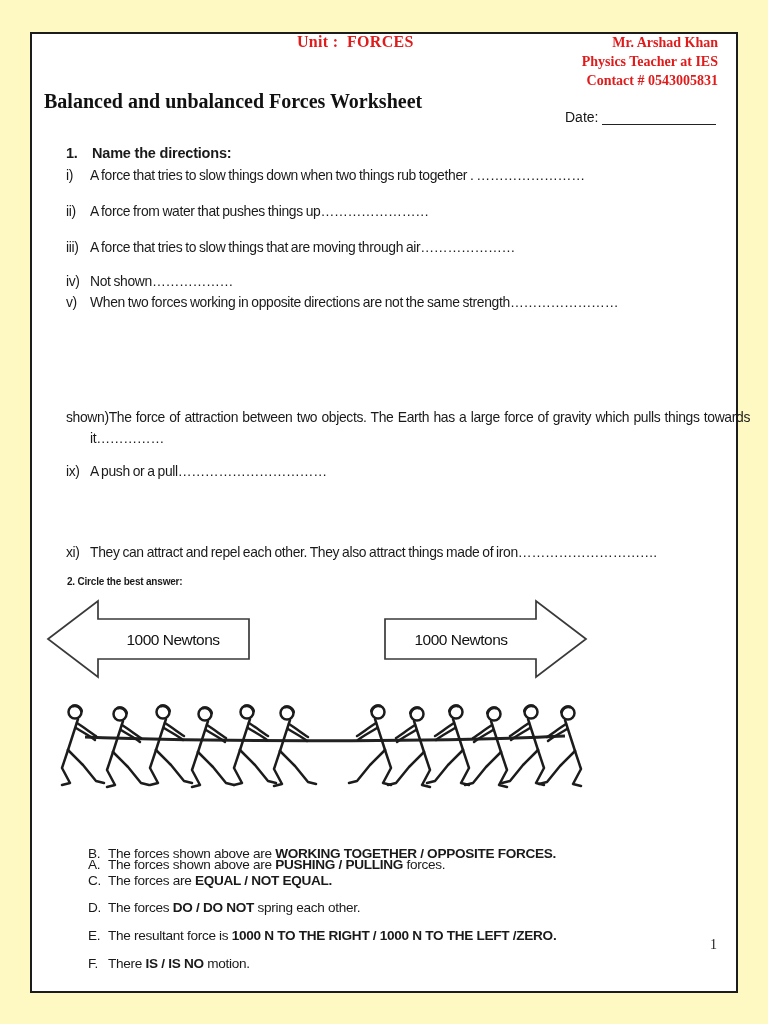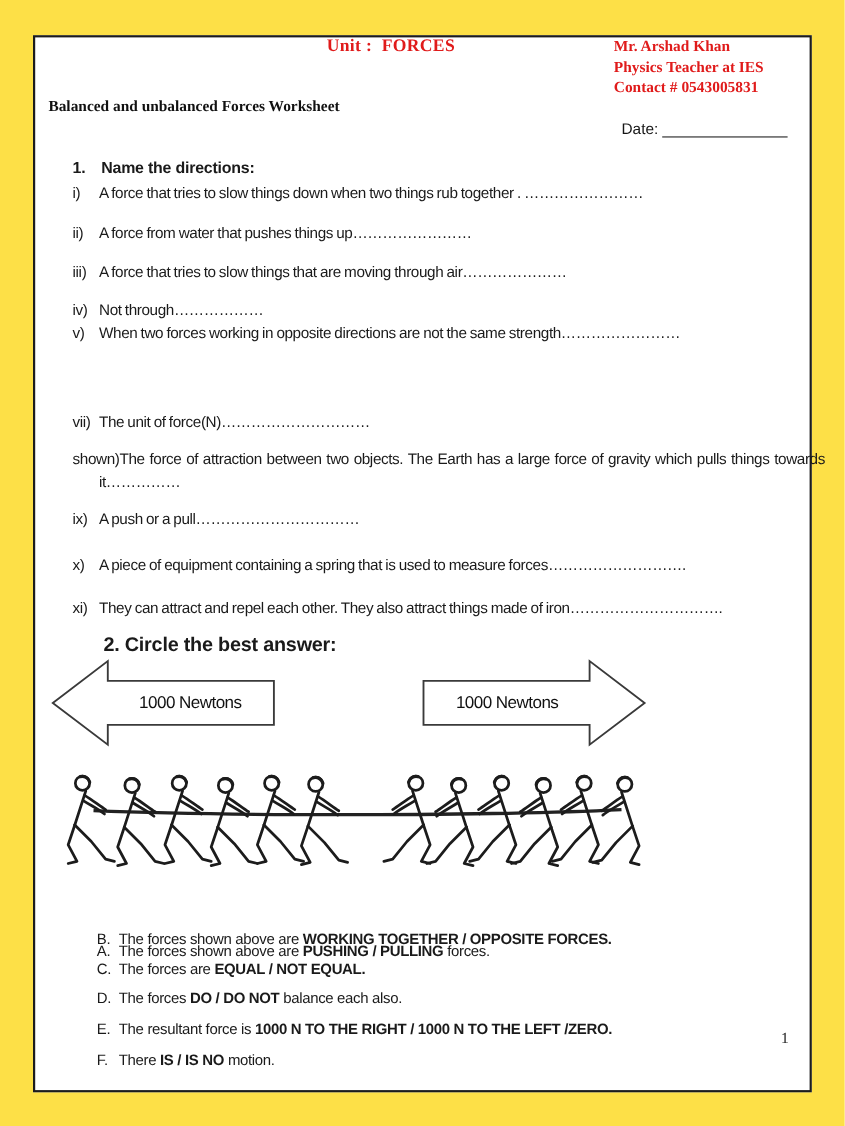--- a/index.html
+++ b/index.html
@@ -1,60 +1,60 @@
 <!DOCTYPE html>
 <html><head>
 <meta charset="utf-8">
 <style>
   html,body { margin:0; padding:0; background:#ffffff; }
   .page {
-    position:relative; width:768px; height:1024px; background:#fde047;
+    position:relative; width:768px; height:1024px; background:#fef9c3;
     font-family:"Liberation Sans", sans-serif; color:#1a1a1a; overflow:hidden;
   }
   .frame {
     position:absolute; left:30px; top:32px; width:704px; height:957px;
     border:2px solid #1c1c1c; background:#ffffff;
   }
   .abs { position:absolute; }
 
   
   .unit-title {
     left:297px; top:33px;
     font-family:"Liberation Serif", serif; font-weight:bold; font-size:16px;
     letter-spacing:0.3px; white-space:pre;
   }
   .teacher-block {
-    left:558px; top:33px; width:160px; text-align:left;
+    left:558px; top:33px; width:160px; text-align:right;
     font-family:"Liberation Serif", serif; font-weight:bold; font-size:14px;
     line-height:19px; white-space:nowrap;
   }
   .doc-title {
     left:44px; top:90px;
-    font-family:"Liberation Serif", serif; font-weight:bold; font-size:14px; color:#111;
+    font-family:"Liberation Serif", serif; font-weight:bold; font-size:20px; color:#111;
   }
   .field-row { top:109px; font-size:14px; color:#161616; }
   .blank-line {
     display:inline-block; height:15px; border-bottom:1.6px solid #222;
     vertical-align:bottom; margin-left:4px;
   }
 
   
   .s1-heading {
     left:66px; top:145px; font-weight:bold; font-size:14.5px; letter-spacing:-0.2px;
   }
   .s1-heading .num { display:inline-block; width:26px; }
   .q-item {
     left:66px; width:660px; font-size:13.9px; letter-spacing:-0.35px; word-spacing:-0.6px;
     line-height:20.5px; padding-left:24px; text-indent:-24px; text-align:justify;
   }
   .q-marker { display:inline-block; min-width:24px; text-indent:0; }
   .qt1{top:165px}.qt2{top:201px}.qt3{top:237px}.qt4{top:271px}.qt5{top:292px}
   .qt6{top:330px}.qt7{top:373px}.qt8{top:407px}.qt9{top:461px}.qt10{top:503px}.qt11{top:542px}
   .s2-heading {
-    left:67px; top:576px; font-weight:bold; font-size:18px; letter-spacing:-0.2px;margin-left:27px;
+    left:67px; top:576px; font-weight:bold; font-size:10px; letter-spacing:-0.2px;
   }
 
   
   .arrow-box { top:598px; width:212px; height:83px; }
   .arrow-box svg { position:absolute; left:0; top:0; }
   .arrow-label {
     position:absolute; top:0; height:100%; display:flex; align-items:center; justify-content:center;
     font-size:15.5px; letter-spacing:-0.5px; color:#111; white-space:nowrap;
   }
   .arrow-left-box { left:40px; }
@@ -100,31 +100,27 @@
     <span class="num">1.</span><span>Name the directions:</span>
   </div>
 
   <div class="abs q-item qt1">
     <span class="q-marker">i)</span><span>A force that tries to slow things down when two things rub together . ……………………</span></div>
   <div class="abs q-item qt2">
     <span class="q-marker">ii)</span><span>A force from water that pushes things up……………………</span></div>
   <div class="abs q-item qt3">
     <span class="q-marker">iii)</span><span>A force that tries to slow things that are moving through air…………………</span></div>
   <div class="abs q-item qt4">
-    <span class="q-marker">iv)</span><span>Not through………………</span></div>
+    <span class="q-marker">iv)</span><span>Not shown………………</span></div>
   <div class="abs q-item qt5">
     <span class="q-marker">v)</span><span>When two forces working in opposite directions are not the same strength……………………</span></div>
-  <div class="abs q-item qt7">
-    <span class="q-marker">vii)</span><span>The unit of force(N)…………………………</span></div>
   <div class="abs q-item qt8">
     <span class="q-marker">shown)</span><span>The force of attraction between two objects. The Earth has a large force of gravity which pulls things towards it……………</span></div>
   <div class="abs q-item qt9">
     <span class="q-marker">ix)</span><span>A push or a pull……………………………</span></div>
-  <div class="abs q-item qt10">
-    <span class="q-marker">x)</span><span>A piece of equipment containing a spring that is used to measure forces……………………….</span></div>
   <div class="abs q-item qt11">
     <span class="q-marker">xi)</span><span>They can attract and repel each other. They also attract things made of iron………………………….</span></div>
 
   <div class="abs s2-heading">2. Circle the best answer:</div>
 
   <div class="abs arrow-box arrow-left-box">
     <svg width="212" height="83" viewBox="0 0 212 83">
       <polygon points="8,41 58,3 58,21 209,21 209,61 58,61 58,79" fill="#ffffff" stroke="#3a3a3a" stroke-width="1.7" stroke-linejoin="miter"></polygon>
     </svg>
     <span class="arrow-label">1000 Newtons</span>
@@ -163,20 +159,20 @@
     <use href="#puller" transform="translate(493,1) scale(-1,1)"></use>
   </svg>
 
   <div class="abs choice ct1">
     <span class="c-marker">A.</span><span>The forces shown above are </span><b>PUSHING / PULLING</b><span> forces.</span></div>
   <div class="abs choice ct2">
     <span class="c-marker">B.</span><span>The forces shown above are </span><b>WORKING TOGETHER / OPPOSITE FORCES.</b><span></span></div>
   <div class="abs choice ct3">
     <span class="c-marker">C.</span><span>The forces are </span><b>EQUAL / NOT EQUAL.</b><span></span></div>
   <div class="abs choice ct4">
-    <span class="c-marker">D.</span><span>The forces </span><b>DO / DO NOT</b><span> balance each also.</span></div>
+    <span class="c-marker">D.</span><span>The forces </span><b>DO / DO NOT</b><span> spring each other.</span></div>
   <div class="abs choice ct5">
     <span class="c-marker">E.</span><span>The resultant force is </span><b>1000 N TO THE RIGHT / 1000 N TO THE LEFT /ZERO.</b><span></span></div>
   <div class="abs choice ct6">
     <span class="c-marker">F.</span><span>There </span><b>IS / IS NO</b><span> motion.</span></div>
 
   <div class="abs page-number">1</div>
 </div>
 
 </body></html>

